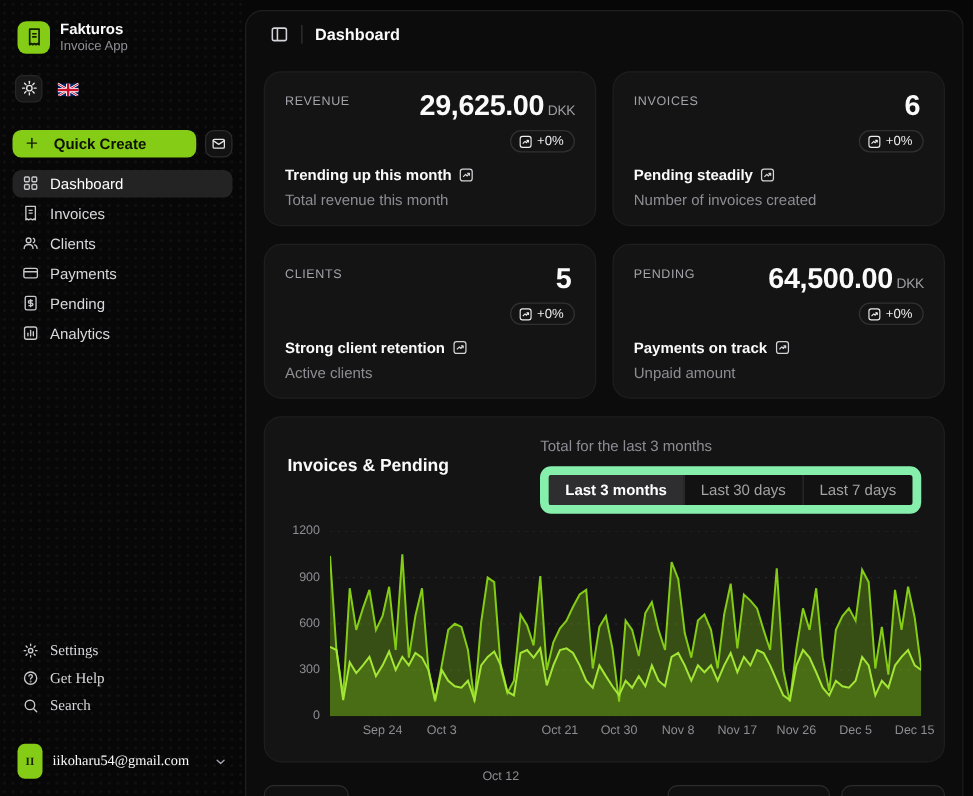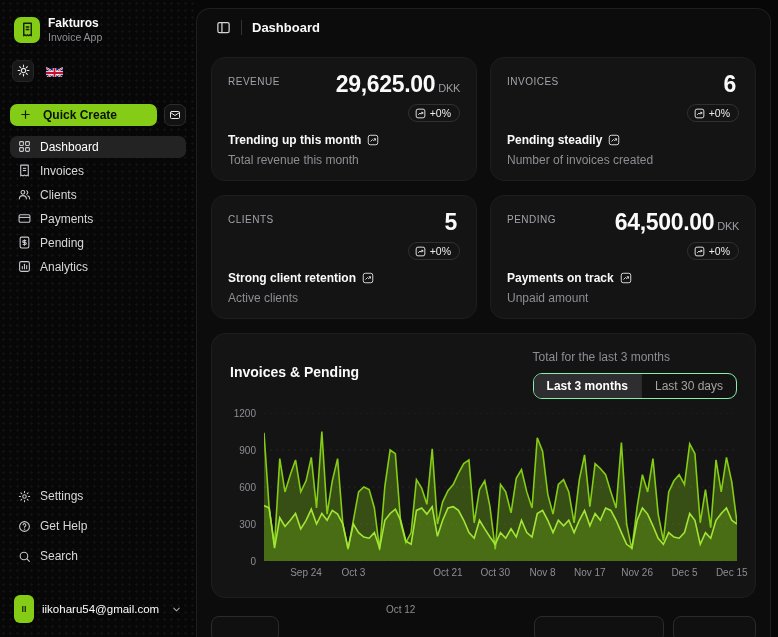--- a/index.html
+++ b/index.html
@@ -21,21 +21,21 @@
   .top-controls { display:flex; align-items:center; gap:12px; padding:2px 4px 22px 2px; }
   .icon-btn-sq { width:22px; height:22px; background:#181818; border:1px solid #262626; border-radius:6px; display:flex; align-items:center; justify-content:center; color:#e4e4e7; cursor:pointer; }
   .flag { width:17px; height:12px; border-radius:2px; overflow:hidden; display:block; }
   .quick-row { display:flex; align-items:center; gap:7px; padding:0 0 10px 0; }
   .quick-btn { flex:1; height:22px; background:#84cc16; color:#0d1202; border:none; border-radius:7px; font-size:12px; font-weight:600; display:flex; align-items:center; justify-content:flex-start; gap:12px; padding:0 10px; cursor:pointer; font-family:inherit; }
   .mail-btn { width:22px; height:22px; background:#121212; border:1px solid #2c2c2c; border-radius:7px; color:#e4e4e7; display:flex; align-items:center; justify-content:center; cursor:pointer; }
   .nav { display:flex; flex-direction:column; gap:2px; }
   .nav-item { display:flex; align-items:center; gap:9px; height:22px; padding:0 8px; border-radius:7px; font-size:12px; color:#d8d8dc; cursor:pointer; }
   .nav-item .ni { color:#c9c9ce; display:flex; }
   .nav-item.active { background:#232323; color:#fff; }
-  .sidebar-bottom { margin-top:auto; display:flex; flex-direction:column; gap:8px; }
+  .sidebar-bottom { margin-top:auto; display:flex; flex-direction:column; gap:0;font-family:Liberation Serif, serif; }
   .user-row { display:flex; align-items:center; gap:8px; padding:6px 4px 2px 4px; margin-top:14px; cursor:pointer; }
   .avatar { width:20px; height:28px; border-radius:6px; background:#84cc16; color:#1a2405; font-size:9px; font-weight:700; display:flex; align-items:center; justify-content:center; }
   .user-email { font-size:11.5px; color:#fafafa; flex:1; white-space:nowrap; overflow:hidden; }
   
   .main-wrap { flex:1; padding:8px 7px 0 0; min-width:0; }
   .panel { background:#0c0c0c; border:1px solid #1f1f1f; border-bottom:none; border-radius:14px 14px 0 0; height:100%; display:flex; flex-direction:column; overflow:hidden; }
   .panel-header { height:36px; display:flex; align-items:center; padding:0 14px; flex:0 0 auto; }
   .panel-toggle { width:24px; height:24px; display:flex; align-items:center; justify-content:center; color:#d4d4d8; border-radius:6px; cursor:pointer; }
   .hdr-divider { width:1px; height:15px; background:#333; margin:0 10px 0 6px; }
   .panel-title { font-size:13px; font-weight:600; }
@@ -50,21 +50,21 @@
   .stat-unit { font-size:11px; font-weight:400; color:#9d9da3; margin-left:3px; }
   .badge { display:inline-flex; align-items:center; gap:4px; border:1px solid #303030; border-radius:999px; padding:2px 8px 2px 6px; font-size:10.5px; color:#ededf0; }
   .stat-f1 { font-size:12px; font-weight:700; display:flex; align-items:center; gap:6px; margin-bottom:6px; }
   .stat-f2 { font-size:12px; color:#8d8d93; }
   
   .chart-card { padding:16px 18px 14px 18px; }
   .chart-head { display:flex; justify-content:space-between; align-items:flex-start; margin-bottom:14px; }
   .chart-title { font-size:14px; font-weight:700; padding-top:14px; }
   .chart-head-right { display:flex; flex-direction:column; align-items:flex-start; gap:9px; }
   .chart-subtitle { font-size:12px; color:#8d8d93; }
-  .tabs { display:inline-flex; border:1px solid #86efac; background:#121212; border-radius:9px; overflow:hidden; }
+  .tabs { display:inline-flex; border:7px solid #86efac; background:#121212; border-radius:9px; overflow:hidden; }
   .tab { padding:5px 13px; font-size:12px; color:#a3a3a3; background:transparent; border:none; cursor:pointer; font-family:inherit; }
   .tab + .tab { border-left:1px solid #2a2a2a; }
   .tab.active { background:#2e2e30; color:#fff; font-weight:600; }
   .chart-body { display:grid; grid-template-columns:34px 1fr; }
   .y-axis { position:relative; }
   .y-axis .yl { position:absolute; right:8px; font-size:10px; color:#8d8d93; transform:translateY(-50%);margin-left:48px; }
   .plot { position:relative; height:148px; }
   .plot svg { display:block; width:100%; height:148px; }
   .x-axis { position:relative; height:18px; margin-left:34px; margin-top:4px; }
   .x-axis .xl { position:absolute; top:2px; font-size:10px; color:#8d8d93; transform:translateX(-50%); white-space:nowrap; }
@@ -377,20 +377,21 @@
       </div>
 
       <div class="card dots chart-card">
         <div class="chart-head">
           <div class="chart-title">Invoices &amp; Pending</div>
           <div class="chart-head-right">
             <div class="chart-subtitle">Total for the last 3 months</div>
             <div class="tabs">
               <button class="tab active">Last 3 months</button>
               <button class="tab">Last 30 days</button>
+              <button class="tab">Last 7 days</button>
             </div>
           </div>
         </div>
         <div class="chart-body">
           <div class="y-axis" id="y-axis">
               <span class="yl" style="top: 148px;">0</span>
               <span class="yl" style="top: 111px;">300</span>
               <span class="yl" style="top: 74px;">600</span>
               <span class="yl" style="top: 37px;">900</span>
               <span class="yl" style="top: 0px;">1200</span>

